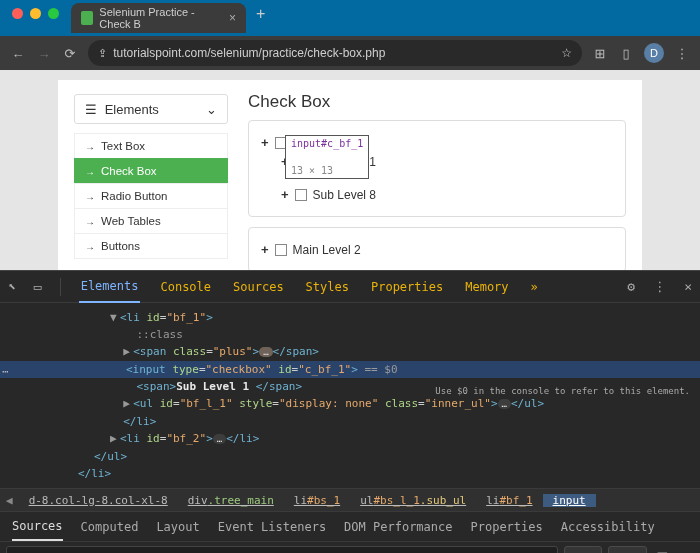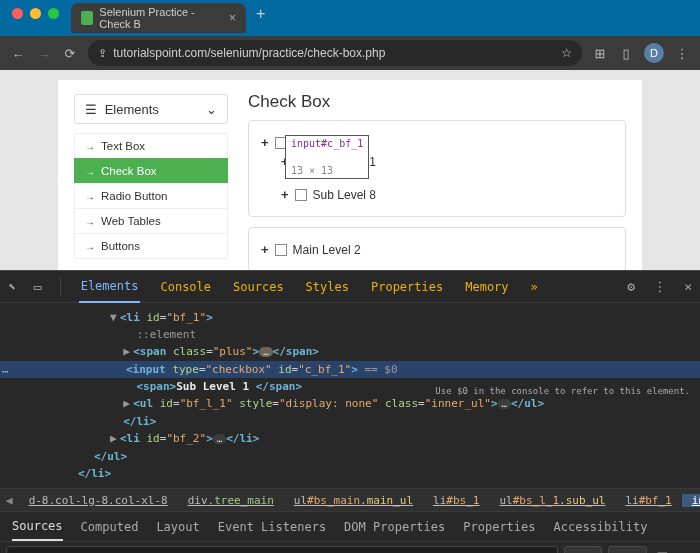--- a/index.html
+++ b/index.html
@@ -44,21 +44,21 @@
   .devtools { background:#282828; height:283px; color:#ccc; font-family: Menlo, Consolas, monospace; font-size:11px; border-top:1px solid #444; position:relative;}
   .dt-tabs { height:32px; border-bottom:1px solid #3a3a3a; display:flex; align-items:center; padding:0 8px; gap:18px;}
   .dt-tabs .tool-ico { color:#aaa; font-size:13px;}
   .dt-tabs .t { font-size:12px; color:#eab308; padding:0 2px; height:32px; display:flex; align-items:center;}
   .dt-tabs .t.active { color:#7fb4ff; border-bottom:2px solid #7fb4ff;}
   .dt-tabs .spacer { flex:1; }
   .dom { padding:6px 0 6px 110px; line-height:17px; position:relative;}
   .dom .line { white-space:pre; }
   .dom .hl-line { background:#29436b; display:block; margin-left:-110px; padding-left:126px; position:relative;}
   .dom .hl-line .dots { position:absolute; left:2px; top:2px; color:#bbb;}
-  .tag-b { color:#6fb3d2;font-weight:bold;} 
+  .tag-b { color:#6fb3d2;} 
   .attr-n { color:#b0d68a;}
   .attr-v { color:#e6a96b;}
   .txt { color:#e8e8e8; font-weight:bold;}
   .sel0 { color:#999;}
   .tri { color:#999; display:inline-block; width:10px;}
   .pill { background:#6f6259; color:#e8e8e8; border-radius:8px; padding:0 4px; font-size:9px;}
   .pill.dark { background:#3d3d3d;}
   .tip-text { position:absolute; right:10px; top:80px; color:#aaa; font-size:9px;}
   .crumbs { height:24px; background:#303030; border-top:1px solid #3a3a3a; border-bottom:1px solid #3a3a3a; display:flex; align-items:center; font-size:11px; overflow:hidden;}
   .crumbs .c { padding:0 10px; color:#bbb; white-space:nowrap;text-decoration:underline;}
@@ -186,50 +186,49 @@
     <span class="t">Memory</span>
     <span class="t">»</span>
     <span class="spacer"></span>
     <span class="tool-ico">⚙</span>
     <span class="tool-ico">⋮</span>
     <span class="tool-ico">×</span>
   </div>
 
   <div class="dom">
     <div class="line"><span class="tri">▼</span><span class="tag-b">&lt;li</span> <span class="attr-n">id</span>=<span class="attr-v">"bf_1"</span><span class="tag-b">&gt;</span></div>
-    <div class="line">    <span class="sel0">::element</span></div>
+    <div class="line">    <span class="sel0">::class</span></div>
     <div class="line">  <span class="tri">▶</span><span class="tag-b">&lt;span</span> <span class="attr-n">class</span>=<span class="attr-v">"plus"</span><span class="tag-b">&gt;</span><span class="pill">…</span><span class="tag-b">&lt;/span&gt;</span></div>
     <span class="hl-line"><span class="dots">⋯</span><span class="tag-b">&lt;input</span> <span class="attr-n">type</span>=<span class="attr-v">"checkbox"</span> <span class="attr-n">id</span>=<span class="attr-v">"c_bf_1"</span><span class="tag-b">&gt;</span> <span class="sel0">== $0</span></span>
     <div class="line">    <span class="tag-b">&lt;span&gt;</span><span class="txt">Sub Level 1 </span><span class="tag-b">&lt;/span&gt;</span></div>
     <div class="line">  <span class="tri">▶</span><span class="tag-b">&lt;ul</span> <span class="attr-n">id</span>=<span class="attr-v">"bf_l_1"</span> <span class="attr-n">style</span>=<span class="attr-v">"display: none"</span> <span class="attr-n">class</span>=<span class="attr-v">"inner_ul"</span><span class="tag-b">&gt;</span><span class="pill dark">…</span><span class="tag-b">&lt;/ul&gt;</span></div>
     <div class="line">  <span class="tag-b">&lt;/li&gt;</span></div>
     <div class="line"><span class="tri">▶</span><span class="tag-b">&lt;li</span> <span class="attr-n">id</span>=<span class="attr-v">"bf_2"</span><span class="tag-b">&gt;</span><span class="pill dark">…</span><span class="tag-b">&lt;/li&gt;</span></div>
     <div class="line" style="margin-left:-16px;"><span class="tag-b">&lt;/ul&gt;</span></div>
     <div class="line" style="margin-left:-32px;"><span class="tag-b">&lt;/li&gt;</span></div>
     <div class="tip-text">Use $0 in the console to refer to this element.</div>
   </div>
 
   <div class="crumbs">
     <span class="carets">◀</span>
     <span class="c">d-8.col-lg-8.col-xl-8</span>
     <span class="c"><span>div</span><span style="color:#9ecb7d">.tree_main</span></span>
-    <span class="c"><span>ul</span><span class="idc">#bs_main</span><span style="color:#e6c97a">.main_ul</span></span>
     <span class="c"><span>li</span><span class="idc">#bs_1</span></span>
     <span class="c"><span>ul</span><span class="idc">#bs_l_1</span><span style="color:#e6c97a">.sub_ul</span></span>
     <span class="c"><span>li</span><span class="idc">#bf_1</span></span>
     <span class="c sel"><span>input</span></span>
 
   </div>
 
   <div class="dt-sub">
     <span class="s active">Sources</span>
     <span class="s">Computed</span>
     <span class="s">Layout</span>
     <span class="s">Event Listeners</span>
-    <span class="s">DOM Properties</span>
+    <span class="s">DOM Performance</span>
     <span class="s">Properties</span>
     <span class="s">Accessibility</span>
   </div>
 
   <div class="filterbar">
     <input placeholder="Filter" style="">
     <span class="btn">:hov</span>
     <span class="btn">.cls</span>
     <span class="ico">☲</span>
     <span class="ico">▣</span>

